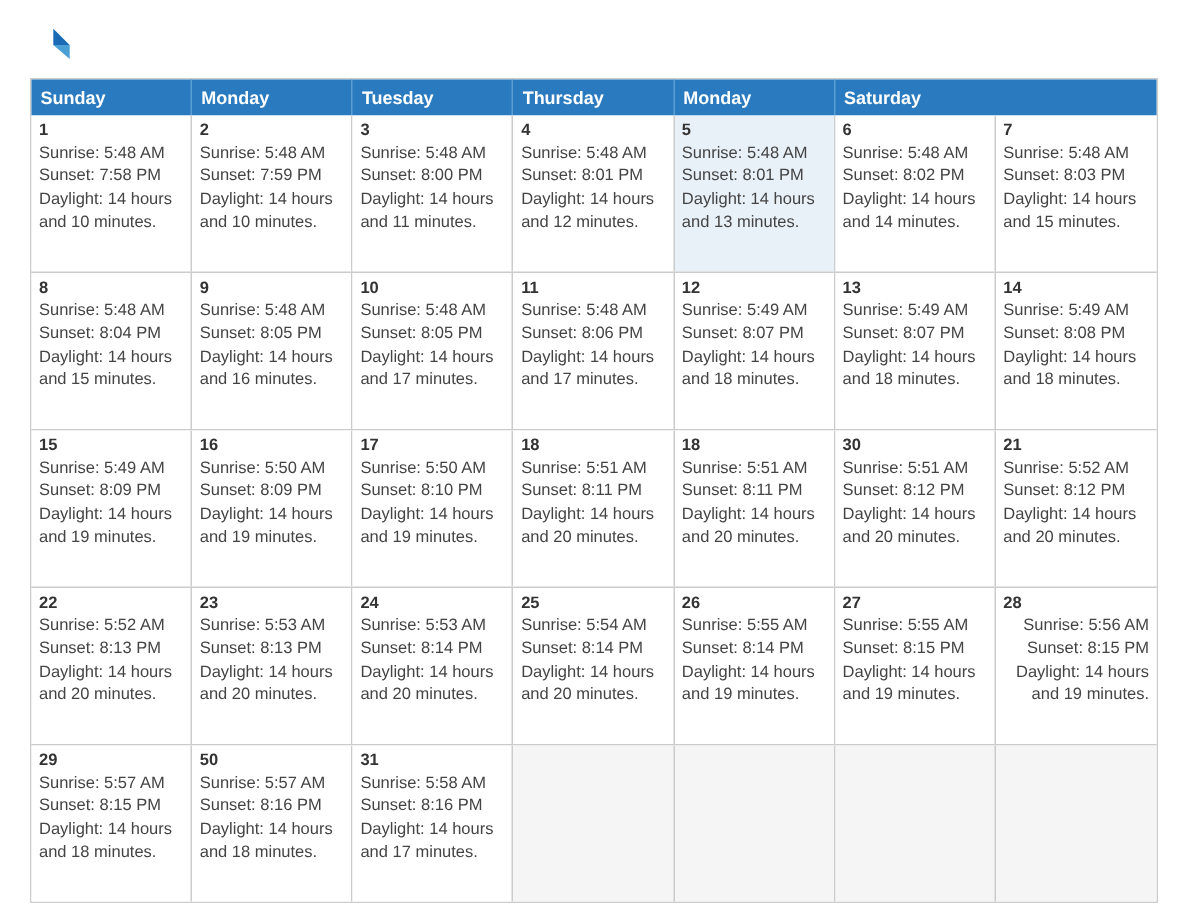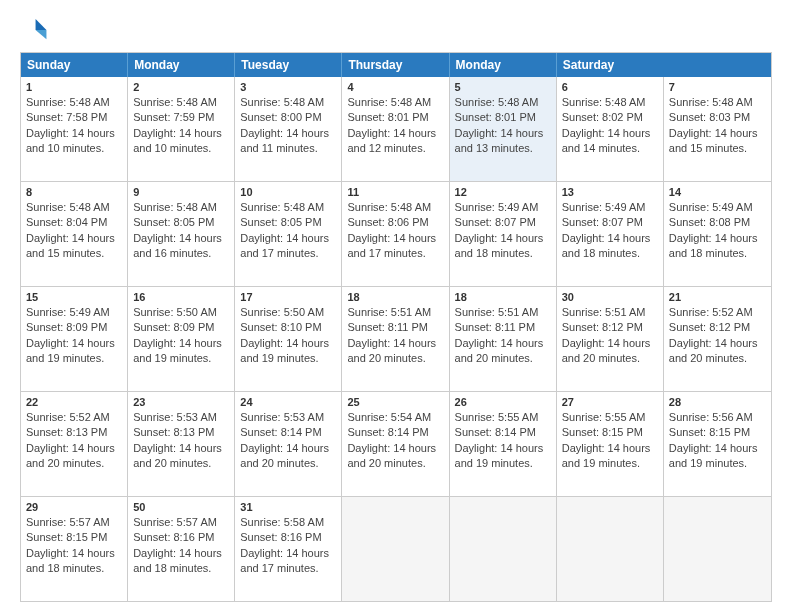--- a/index.html
+++ b/index.html
@@ -327,21 +327,21 @@
           </div>
           <div class="cal-cell">
             <span class="day-num">27</span>
             <div class="day-info" style="white-space: pre-line;">Sunrise: 5:55 AM
 Sunset: 8:15 PM
 Daylight: 14 hours
 and 19 minutes.</div>
           </div>
           <div class="cal-cell">
             <span class="day-num">28</span>
-            <div class="day-info" style="white-space: pre-line;">Sunrise: 5:56 AM
+            <div class="day-info" style="white-space: pre-line; text-align: right;">Sunrise: 5:56 AM
 Sunset: 8:15 PM
 Daylight: 14 hours
 and 19 minutes.</div>
           </div>
         </div>
         <div class="cal-week">
           <div class="cal-cell">
             <span class="day-num">29</span>
             <div class="day-info" style="white-space: pre-line;">Sunrise: 5:57 AM
 Sunset: 8:15 PM

